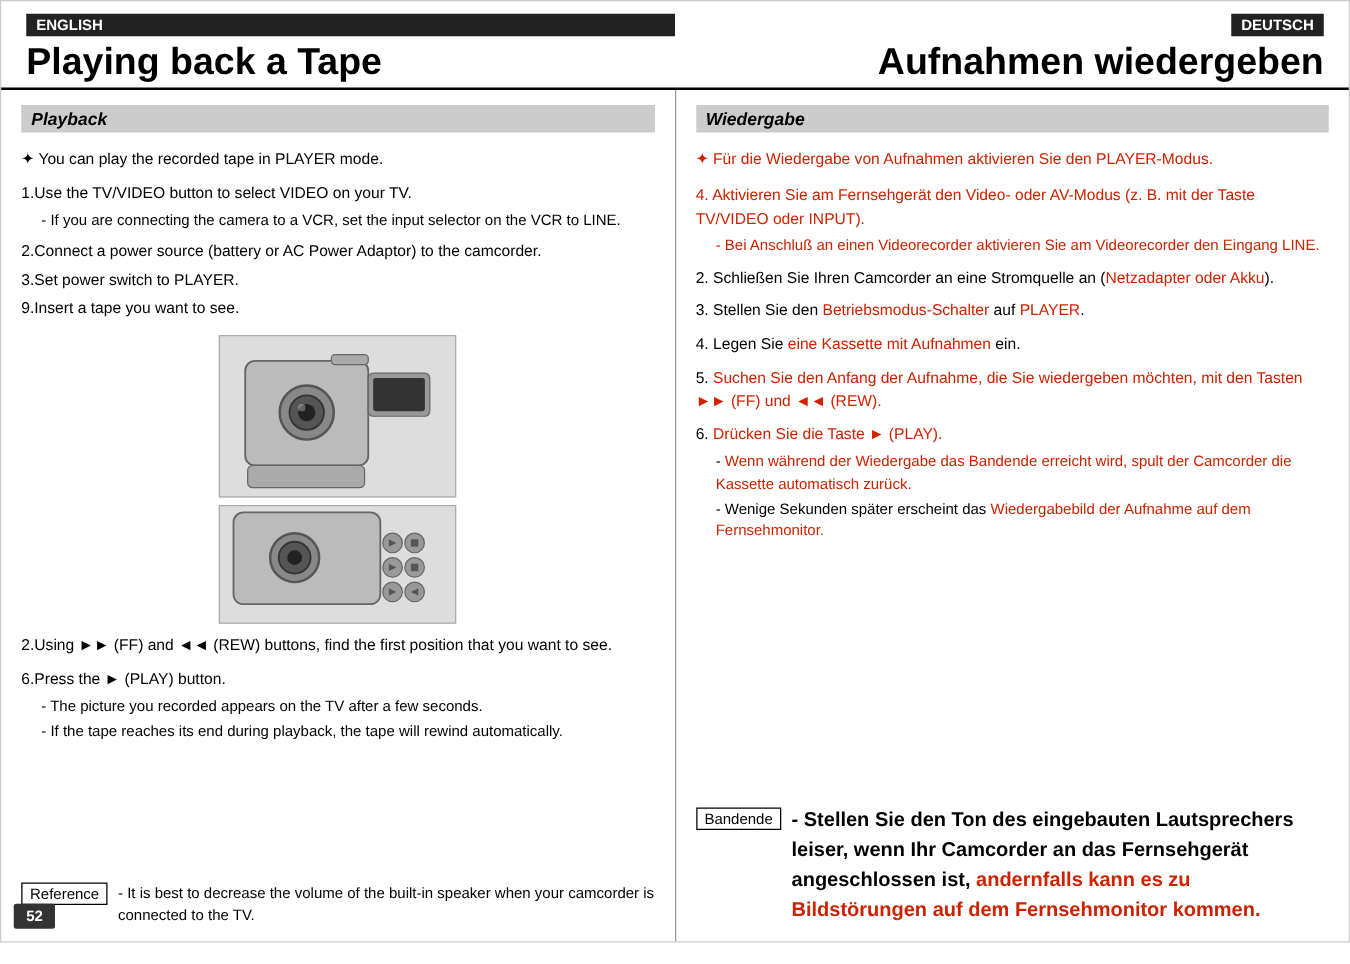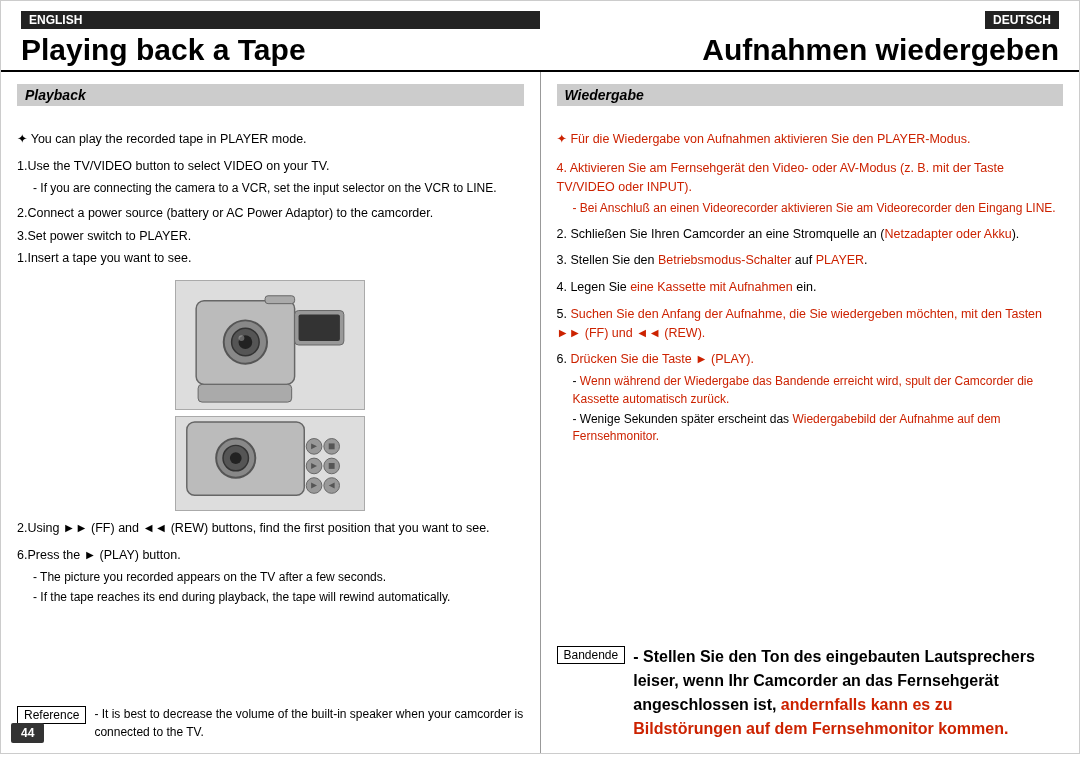--- a/index.html
+++ b/index.html
@@ -81,21 +81,21 @@
       flex-direction: column;
     }
 
     
     .section-header {
       background: #ccc;
       font-style: italic;
       font-weight: bold;
       font-size: 14px;
       padding: 3px 8px;
-      margin-bottom: 24px;
+      margin-bottom: 12px;
       color: #000;
     }
 
     
     .body-text {
       font-size: 12.5px;
       color: #000;
       line-height: 1.5;
       margin-bottom: 4px;
     }
@@ -237,21 +237,21 @@
 
         <div class="body-text">✦ You can play the recorded tape in PLAYER mode.</div>
 
         <div class="body-text" style="margin-top:4px;">1.Use the TV/VIDEO button to select VIDEO on your TV.</div>
         <div class="body-text-indent">- If you are connecting the camera to a VCR, set the input selector on the VCR to LINE.</div>
 
         <div class="body-text" style="margin-top:4px;">2.Connect a power source (battery or AC Power Adaptor) to the camcorder.</div>
 
         <div class="body-text">3.Set power switch to PLAYER.</div>
 
-        <div class="body-text">1.Insert a tape you want to see.</div>
+        <div class="body-text">9.Insert a tape you want to see.</div>
 
         <div class="images-area">
           <div class="cam-img">
 
             <svg viewBox="0 0 190 130" class="cam-svg">
 
               <rect x="20" y="20" width="100" height="85" rx="8" fill="#bbb" stroke="#666" stroke-width="1.5"></rect>
 
               <circle cx="70" cy="62" r="22" fill="#888" stroke="#555" stroke-width="2"></circle>
               <circle cx="70" cy="62" r="14" fill="#555" stroke="#333" stroke-width="1.5"></circle>
@@ -348,15 +348,15 @@
         <div class="hinweise-row">
           <span class="hinweise-label">Bandende</span>
           <span class="hinweise-text">
             - Stellen Sie den Ton des eingebauten Lautsprechers leiser, wenn Ihr Camcorder an das Fernsehgerät angeschlossen ist, <span class="red">andernfalls kann es zu Bildstörungen auf dem Fernsehmonitor kommen.</span>
           </span>
         </div>
       </div>
 
     </div>
 
-    <div class="page-num">44</div>
+    <div class="page-num">52</div>
   </div>
 </div>
 
 </body></html>

